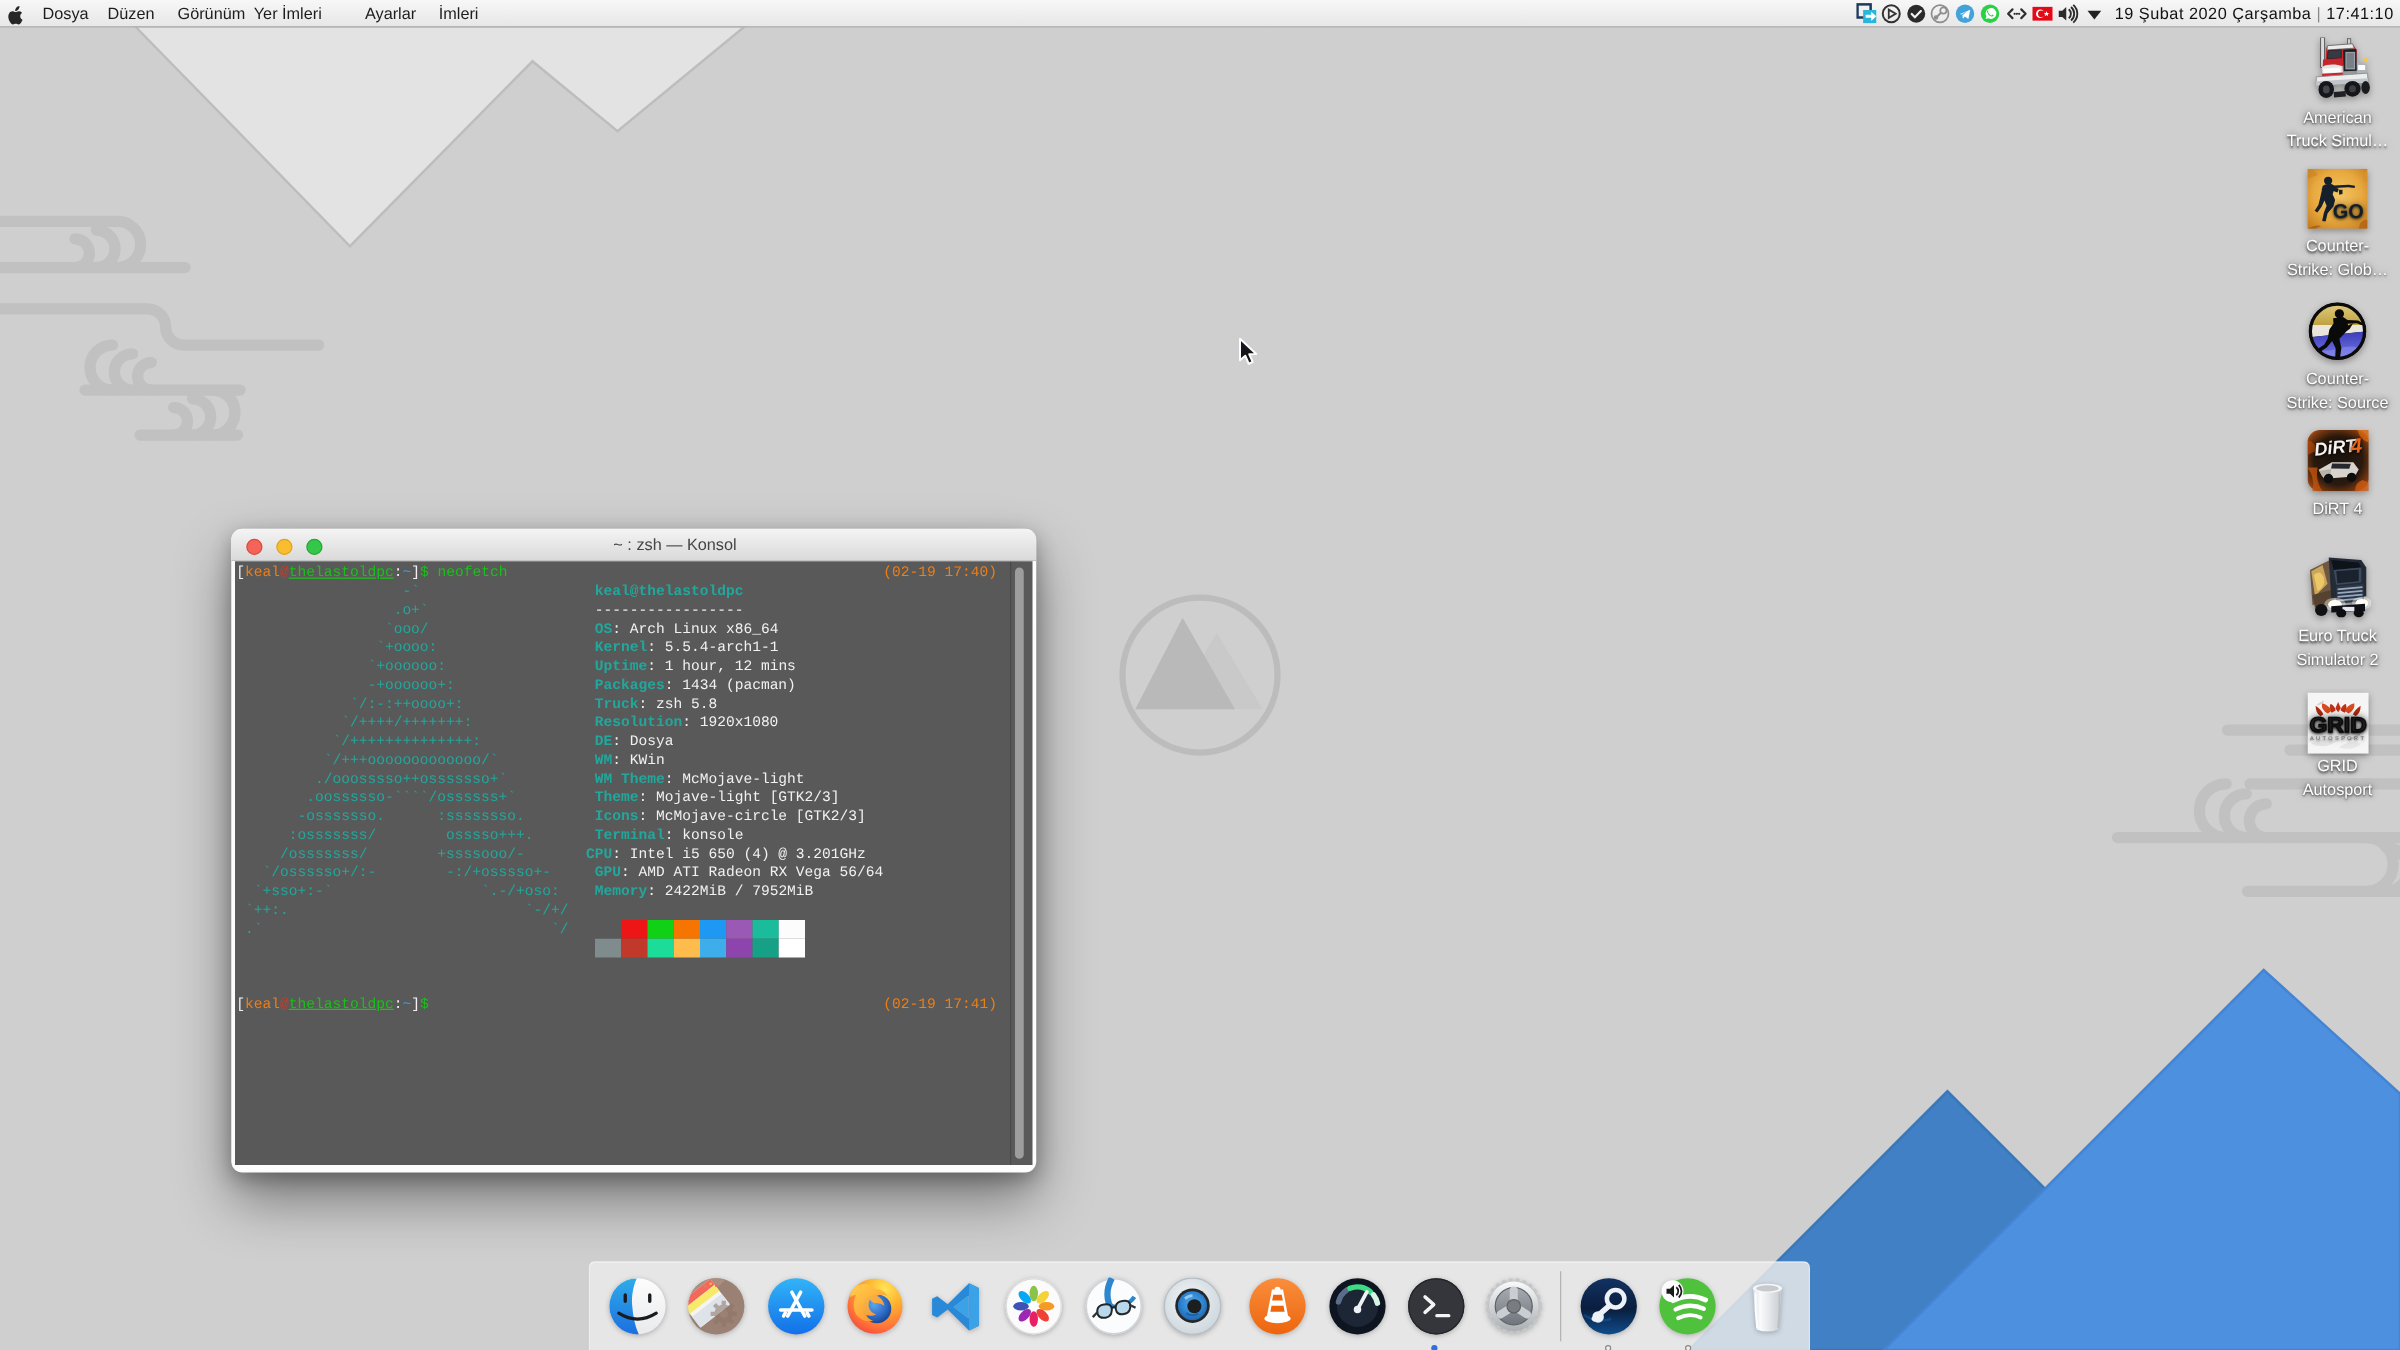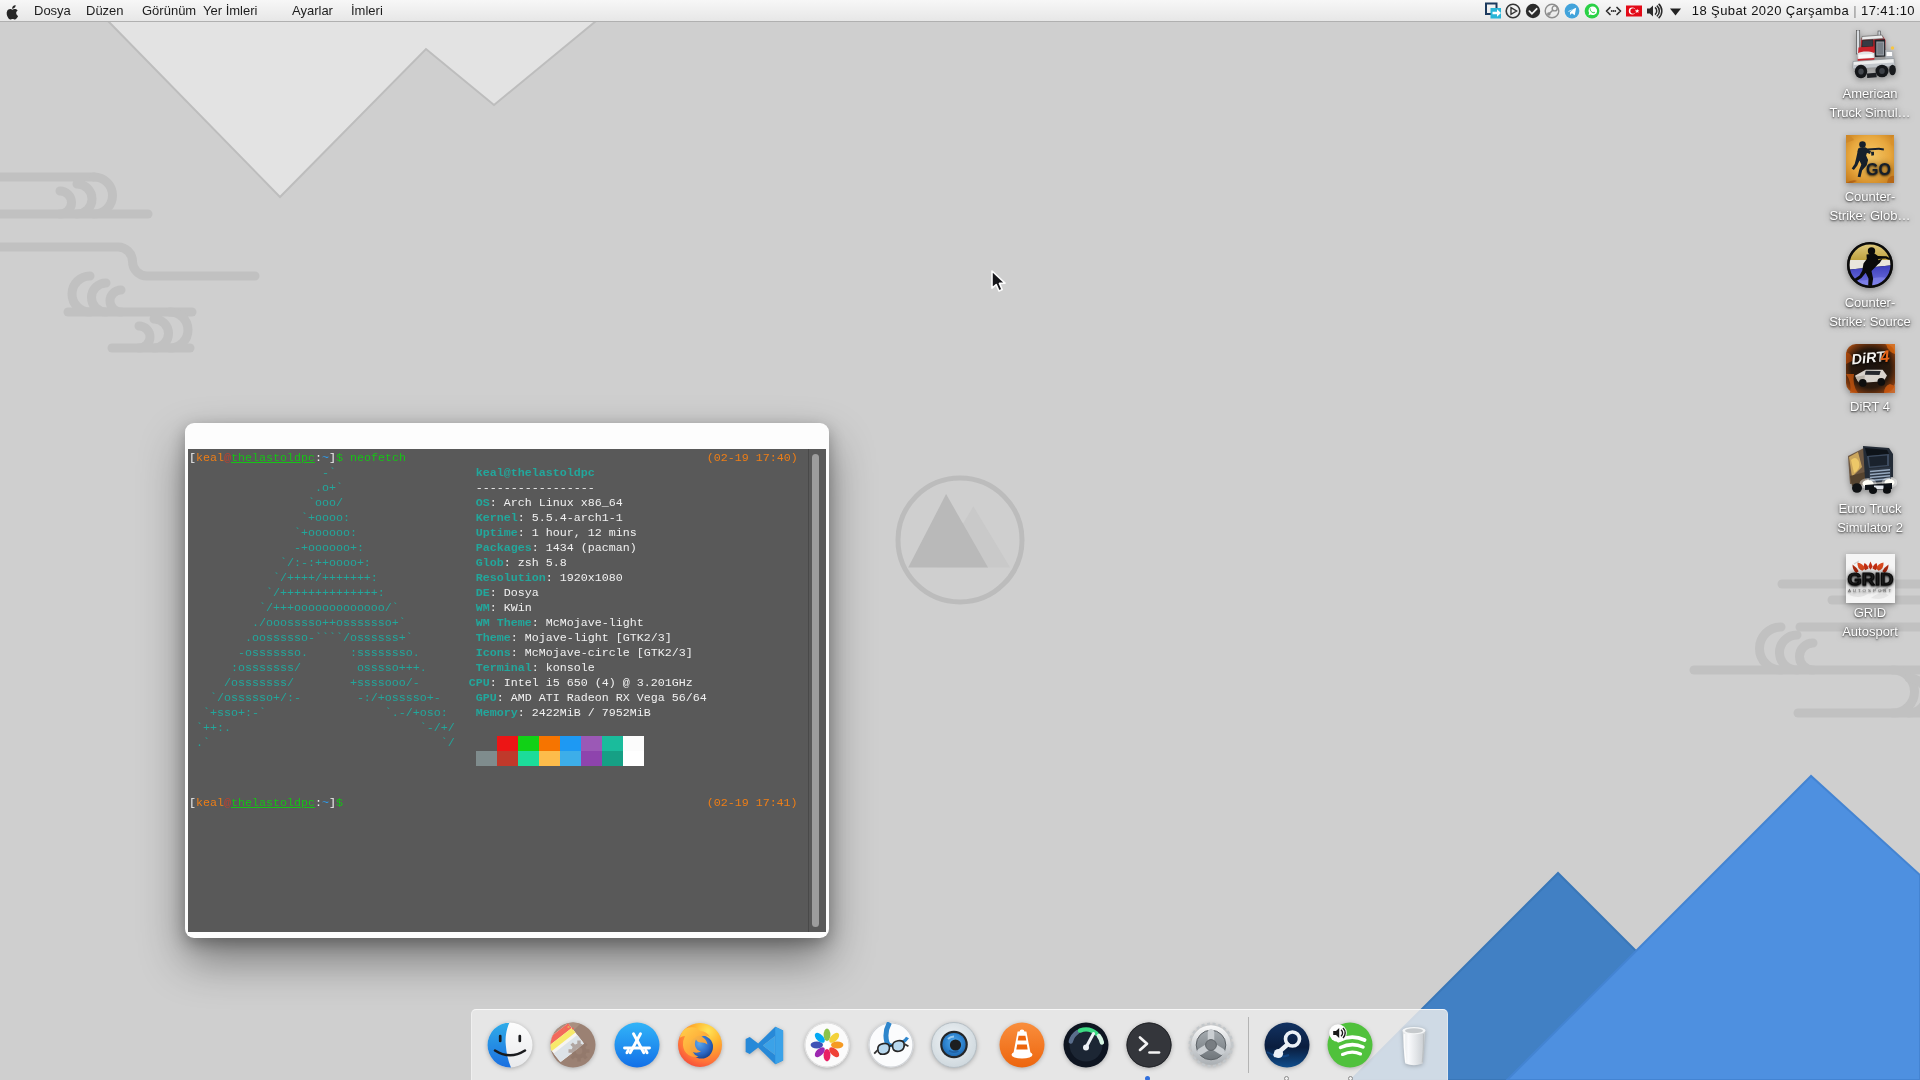--- a/index.html
+++ b/index.html
@@ -130,21 +130,21 @@
  <rect x="141" y="3.5" width="16" height="11" fill="#e30a17"></rect>
  <circle cx="147.2" cy="9" r="3.4" fill="#fff"></circle>
  <circle cx="148.1" cy="9" r="2.7" fill="#e30a17"></circle>
  <path d="M152.2 6.8 l.55 1.55 1.65.05 -1.3 1 .45 1.6 -1.35-.95 -1.35.95 .45-1.6 -1.3-1 1.65-.05 z" fill="#fff"></path>
 
  <path d="M162 6.5 h2.8 l3.2-2.9 v10.8 l-3.2-2.9 h-2.8 z" fill="#2b2b2b"></path>
  <path d="M170 5.4 a4.6 4.6 0 0 1 0 7.2 M171.8 3.6 a7 7 0 0 1 0 10.8 M173.6 1.9 a9.4 9.4 0 0 1 0 14.2" fill="none" stroke="#2b2b2b" stroke-width="1.5"></path>
 
  <path d="M185 6.5 h11 l-5.5 7 z" fill="#222"></path>
 </svg>
-<span class="right" style="right:5px;top:3px;letter-spacing:.42px"><span>18 Şubat 2020 Çarşamba</span><span style="color:#8a8a8a"> | </span><span>17:41:10</span></span>
+<span class="right" style="right:5px;top:3px;letter-spacing:.42px"><span>19 Şubat 2020 Çarşamba</span><span style="color:#8a8a8a"> | </span><span>17:41:10</span></span>
 </div>
 <div class="dicon" style="left:1810px;top:30px">
     <svg width="52" height="50" viewBox="0 0 52 50">
 <g>
  <rect x="12.5" y="0" width="3.2" height="24" fill="#d8dce0" stroke="#4a4a4a" stroke-width=".7"></rect>
  <rect x="34" y="1" width="2.6" height="9" fill="#cbd0d5" stroke="#4a4a4a" stroke-width=".6"></rect>
  <path d="M17 8 L39 6.5 L41.5 10 L41 22 L16.5 23 Z" fill="#c8242c"></path>
  <path d="M18 6.5 L38 5 L39.5 8.5 L17.5 10 Z" fill="#ececec" stroke="#666" stroke-width=".7"></path>
  <path d="M18.5 10.5 L29 9.8 L29 16.5 L17.8 17 Z" fill="#353b44" stroke="#202020" stroke-width=".6"></path>
  <path d="M30.5 9.8 L41 9.2 L41.5 26.5 L31 27 Z" fill="#1e2227"></path>
@@ -296,29 +296,35 @@
  <path d="M37.5 8.5 q-5.5 1.2-7.6 6 l2.8 2.3 q5.4-2.2 4.8-8.3 z" fill="#d84a20"></path>
  <path d="M6.5 10.5 q4.6 3.2 6.2 6.8 l-2.3 1.7 q-4-2.8-3.9-8.5 z" fill="#ad2a10"></path>
  <path d="M42.5 10.5 q-4.6 3.2-6.2 6.8 l2.3 1.7 q4-2.8 3.9-8.5 z" fill="#ad2a10"></path>
 </g>
 <text x="24.5" y="31.5" text-anchor="middle" font-family="Liberation Sans" font-weight="bold" font-size="17" letter-spacing="0" fill="#2f2f2f" stroke="#0a0a0a" stroke-width="1" transform="scale(1.08,1) translate(-1.8,0)">GRID</text>
 <text x="24.5" y="37.8" text-anchor="middle" font-family="Liberation Sans" font-size="4.4" letter-spacing="2" fill="#6a6a6a">AUTOSPORT</text>
 </svg>
     <div class="lbl" style="margin-top:0px">GRID<br>Autosport</div>
   </div>
 <div id="win">
+ <div id="titlebar">
+  <div class="tl" style="left:190px;background:#f4645a;border:1px solid #dd4a3c;left:11.5px"></div>
+  <div class="tl" style="left:35.5px;background:#f9bd30;border:1px solid #e0a21f"></div>
+  <div class="tl" style="left:59.5px;background:#34c84a;border:1px solid #27a534"></div>
+  <div id="title">~ : zsh — Konsol</div>
+ </div>
  <div id="term">
 <pre><span class="tw">[</span><span class="ty">keal</span><span class="tdr">@</span><span class="tg tu">thelastoldpc</span><span class="tw">:</span><span class="tb">~</span><span class="tw">]</span><span class="tg">$</span> <span class="tg">neofetch</span>                                           <span class="ty">(02-19 17:40)</span>
 <span class="tc">                   -`                    </span><span class="tc tbold">keal@thelastoldpc</span>
 <span class="tc">                  .o+`                   </span><span class="tw">-----------------</span>
 <span class="tc">                 `ooo/                   </span><span class="tc tbold">OS</span><span class="tw">: Arch Linux x86_64</span>
 <span class="tc">                `+oooo:                  </span><span class="tc tbold">Kernel</span><span class="tw">: 5.5.4-arch1-1</span>
 <span class="tc">               `+oooooo:                 </span><span class="tc tbold">Uptime</span><span class="tw">: 1 hour, 12 mins</span>
 <span class="tc">               -+oooooo+:                </span><span class="tc tbold">Packages</span><span class="tw">: 1434 (pacman)</span>
-<span class="tc">             `/:-:++oooo+:               </span><span class="tc tbold">Glob</span><span class="tw">: zsh 5.8</span>
+<span class="tc">             `/:-:++oooo+:               </span><span class="tc tbold">Truck</span><span class="tw">: zsh 5.8</span>
 <span class="tc">            `/++++/+++++++:              </span><span class="tc tbold">Resolution</span><span class="tw">: 1920x1080</span>
 <span class="tc">           `/++++++++++++++:             </span><span class="tc tbold">DE</span><span class="tw">: Dosya</span>
 <span class="tc">          `/+++ooooooooooooo/`           </span><span class="tc tbold">WM</span><span class="tw">: KWin</span>
 <span class="tc">         ./ooosssso++osssssso+`          </span><span class="tc tbold">WM Theme</span><span class="tw">: McMojave-light</span>
 <span class="tc">        .oossssso-````/ossssss+`         </span><span class="tc tbold">Theme</span><span class="tw">: Mojave-light [GTK2/3]</span>
 <span class="tc">       -osssssso.      :ssssssso.        </span><span class="tc tbold">Icons</span><span class="tw">: McMojave-circle [GTK2/3]</span>
 <span class="tc">      :osssssss/        osssso+++.       </span><span class="tc tbold">Terminal</span><span class="tw">: konsole</span>
 <span class="tc">     /osssssss/        +ssssooo/-       </span><span class="tc tbold">CPU</span><span class="tw">: Intel i5 650 (4) @ 3.201GHz</span>
 <span class="tc">   `/ossssso+/:-        -:/+osssso+-     </span><span class="tc tbold">GPU</span><span class="tw">: AMD ATI Radeon RX Vega 56/64</span>
 <span class="tc">  `+sso+:-`                 `.-/+oso:    </span><span class="tc tbold">Memory</span><span class="tw">: 2422MiB / 7952MiB</span>

